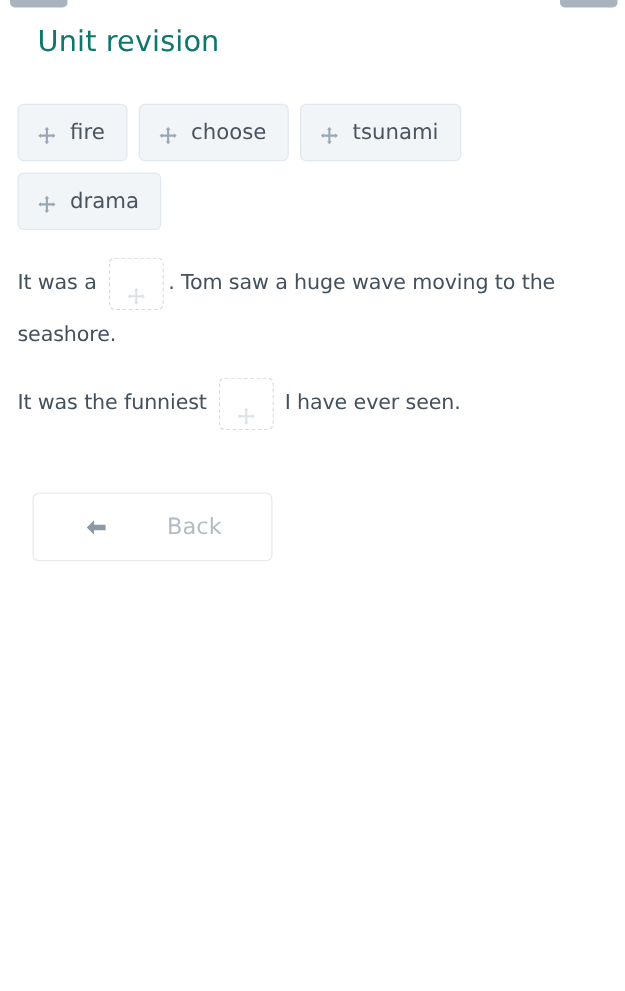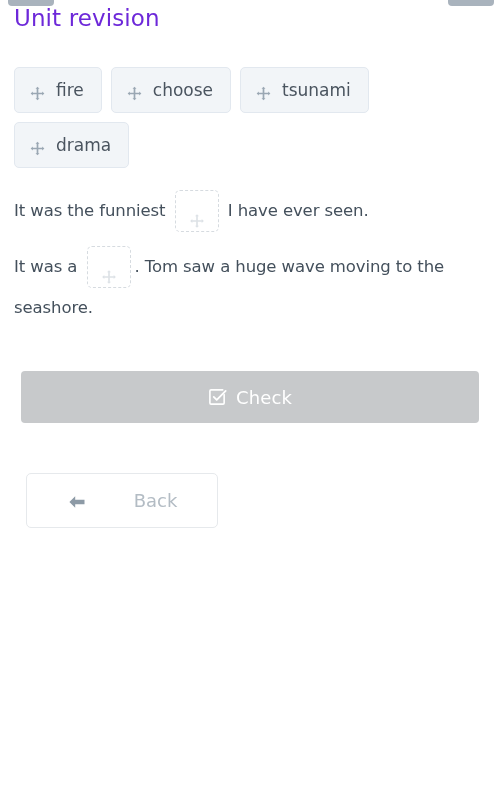--- a/index.html
+++ b/index.html
@@ -37,23 +37,23 @@
     position: relative;
     padding: 0 14px;
     box-sizing: border-box;
     width: 500px;
   }
 
   
   .page-title {
     font-size: 23px;
     font-weight: 400;
-    color: #6d28d9;
+    color: #0f766e;
     letter-spacing: .1px;
-    margin: 0;
+    margin: 16px;
     padding-top: 3px;
     line-height: 30px;
   }
 
   
   .instruction {
     margin: 0;
     padding-top: 32px;
     font-size: 16.5px;
     font-weight: 700;
@@ -225,54 +225,45 @@
         </svg>
       </span>
       <span>drama</span>
     </div>
 
   </div>
 
   <div class="sentences">
 
     <p class="sentence">
-      <span>It was the funniest</span>
-      <span class="dropzone">
-        <span class="move-icon-faint">
-          <svg viewBox="0 0 16 16" width="15" height="15" aria-hidden="true">
-            <path d="M8 .7 10.1 3H8.9v4.1H13V5.9L15.3 8 13 10.1V8.9H8.9V13h1.2L8 15.3 5.9 13h1.2V8.9H3v1.2L.7 8 3 5.9v1.2h4.1V3H5.9z" fill="#b5bfc9"></path>
-          </svg>
-        </span>
-      </span>
-      <span>I have ever seen.</span>
-    </p>
-
-    <p class="sentence">
       <span>It was a</span>
       <span class="dropzone">
         <span class="move-icon-faint">
           <svg viewBox="0 0 16 16" width="15" height="15" aria-hidden="true">
             <path d="M8 .7 10.1 3H8.9v4.1H13V5.9L15.3 8 13 10.1V8.9H8.9V13h1.2L8 15.3 5.9 13h1.2V8.9H3v1.2L.7 8 3 5.9v1.2h4.1V3H5.9z" fill="#b5bfc9"></path>
           </svg>
         </span>
       </span><span>. Tom saw a huge wave moving to the seashore.</span>
     </p>
 
+    <p class="sentence">
+      <span>It was the funniest</span>
+      <span class="dropzone">
+        <span class="move-icon-faint">
+          <svg viewBox="0 0 16 16" width="15" height="15" aria-hidden="true">
+            <path d="M8 .7 10.1 3H8.9v4.1H13V5.9L15.3 8 13 10.1V8.9H8.9V13h1.2L8 15.3 5.9 13h1.2V8.9H3v1.2L.7 8 3 5.9v1.2h4.1V3H5.9z" fill="#b5bfc9"></path>
+          </svg>
+        </span>
+      </span>
+      <span>I have ever seen.</span>
+    </p>
+
 
   </div>
 
-  <button class="check-btn">
-    <span class="check-icon">
-      <svg viewBox="0 0 20 20" width="19" height="19" aria-hidden="true">
-        <path d="M15.5 2H3.2A1.2 1.2 0 0 0 2 3.2v12.6A1.2 1.2 0 0 0 3.2 17h12.6a1.2 1.2 0 0 0 1.2-1.2V7" fill="none" stroke="#ffffff" stroke-width="1.7" stroke-linecap="round"></path>
-        <path d="M6 9.3 9.2 12.6 18.6 3" fill="none" stroke="#ffffff" stroke-width="1.9" stroke-linecap="round" stroke-linejoin="round"></path>
-      </svg>
-    </span>
-    <span>Check</span>
-  </button>
 
   <button class="back-btn">
     <span class="back-arrow">
       <svg viewBox="0 0 20 16" width="20" height="16" aria-hidden="true">
         <path d="M8.2 2.2 2.4 8l5.8 5.8v-3.6h9.3V5.8H8.2z" fill="#8d9aa6"></path>
       </svg>
     </span>
     <span>Back</span>
   </button>
 

